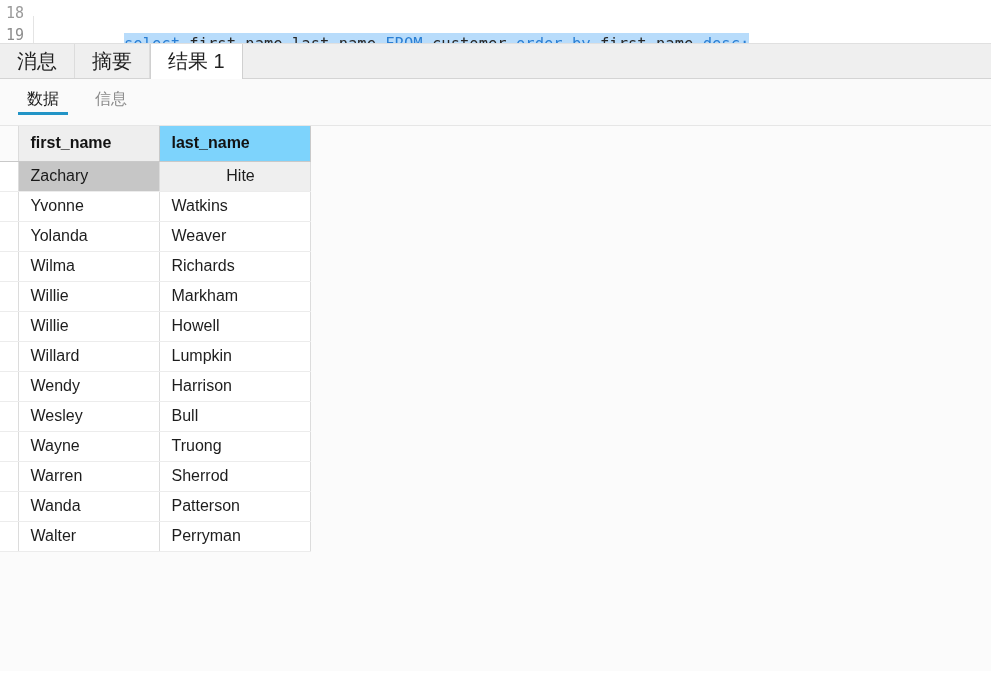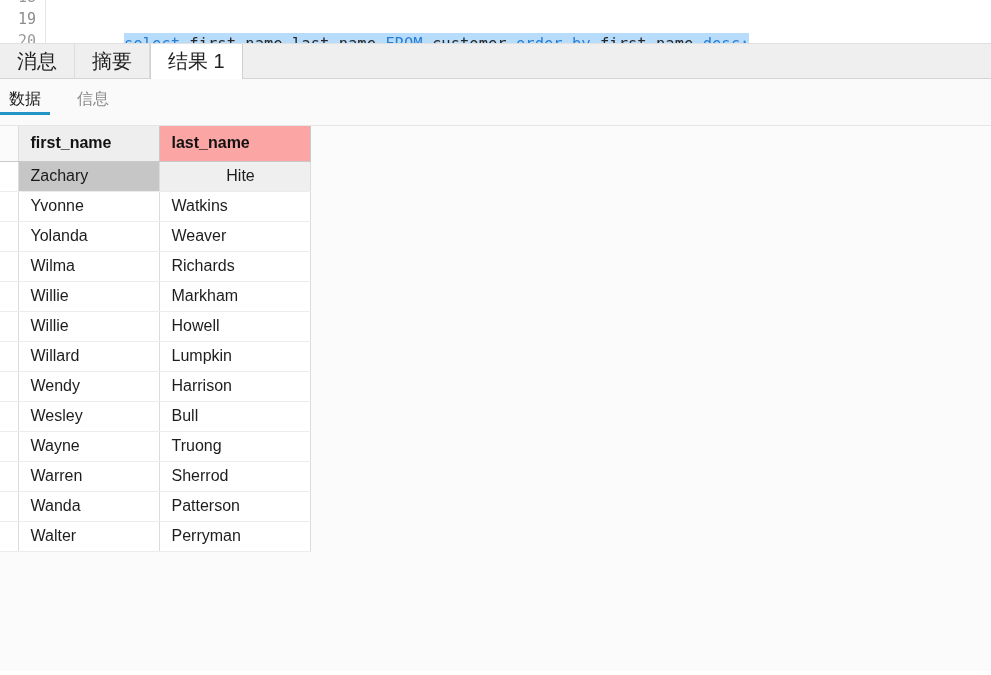--- a/index.html
+++ b/index.html
@@ -14,22 +14,22 @@
 
   
   .editor {
     position: relative;
     height: 43px;
     background: #ffffff;
     overflow: hidden;
   }
   .editor-gutter {
     position: absolute;
-    left: 0; top: 0;
-    width: 46px;
+    left: 0; top: 16px;
+    width: 34px;
     height: 43px;
     background: #ffffff;
     border-right: 1px solid #e4e4e4;
   }
   .ln {
     position: absolute;
     right: 9px;
     width: 40px;
     text-align: right;
     font-family: "DejaVu Sans Mono", "Liberation Mono", monospace;
@@ -98,20 +98,21 @@
   }
 
   
   .subtabbar {
     position: relative;
     height: 47px;
     background: #fafafa;
     border-bottom: 1px solid #e6e6e6;
     display: flex;
     align-items: flex-start;
+    padding-left: 18px;
   }
   .subtab {
     position: relative;
     padding: 10px 9px 0 9px;
     margin-right: 18px;
     font-size: 16px;
     color: #8a8a8a;
     cursor: default;
     height: 100%;
   }
@@ -149,21 +150,21 @@
     vertical-align: middle;
     white-space: nowrap;
     overflow: hidden;
   }
 
   table.grid thead th {
     height: 35px;
     font-weight: bold;
     color: #121212;
     padding: 0 0 0 12px;
-    background: #fca5a5;
+    background: #7dd3fc;
     border-bottom: 1px solid #c9c9c9;
     border-right: 1px solid #c9c9c9;
   }
   table.grid thead th.h-gutter {
     padding: 0;
     background: #fbfbfb;
     border-right: 1px solid #dcdcdc;
   }
   table.grid thead th.h-first {
     background: #eeeeee;

